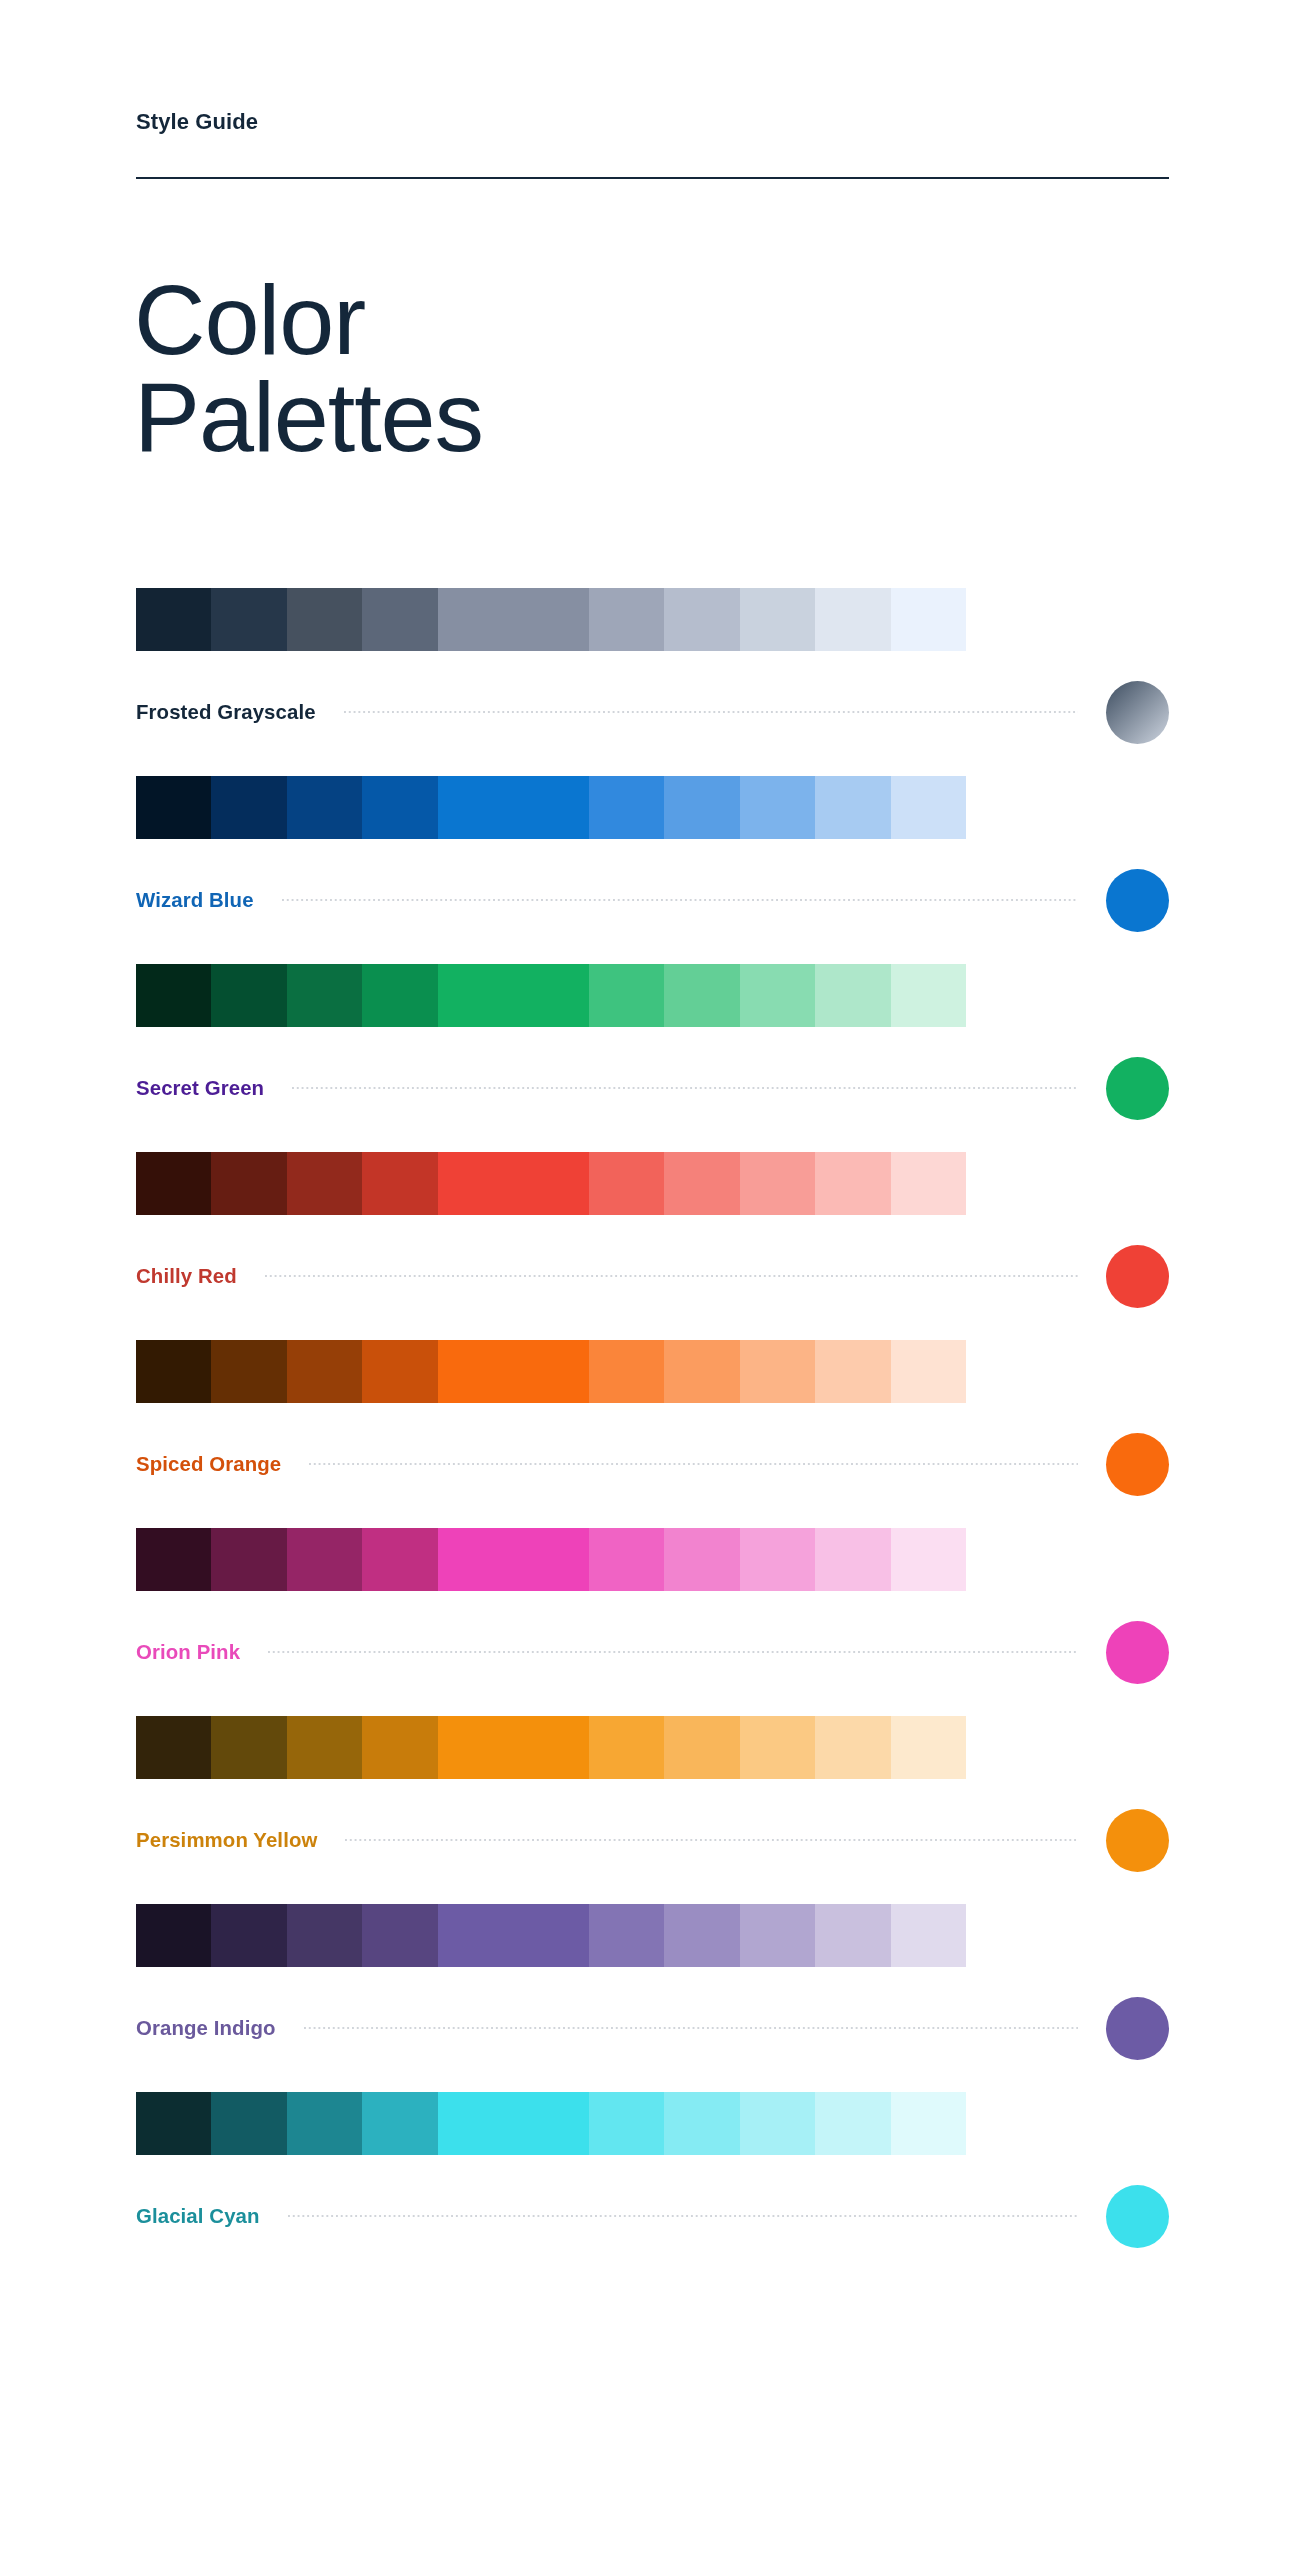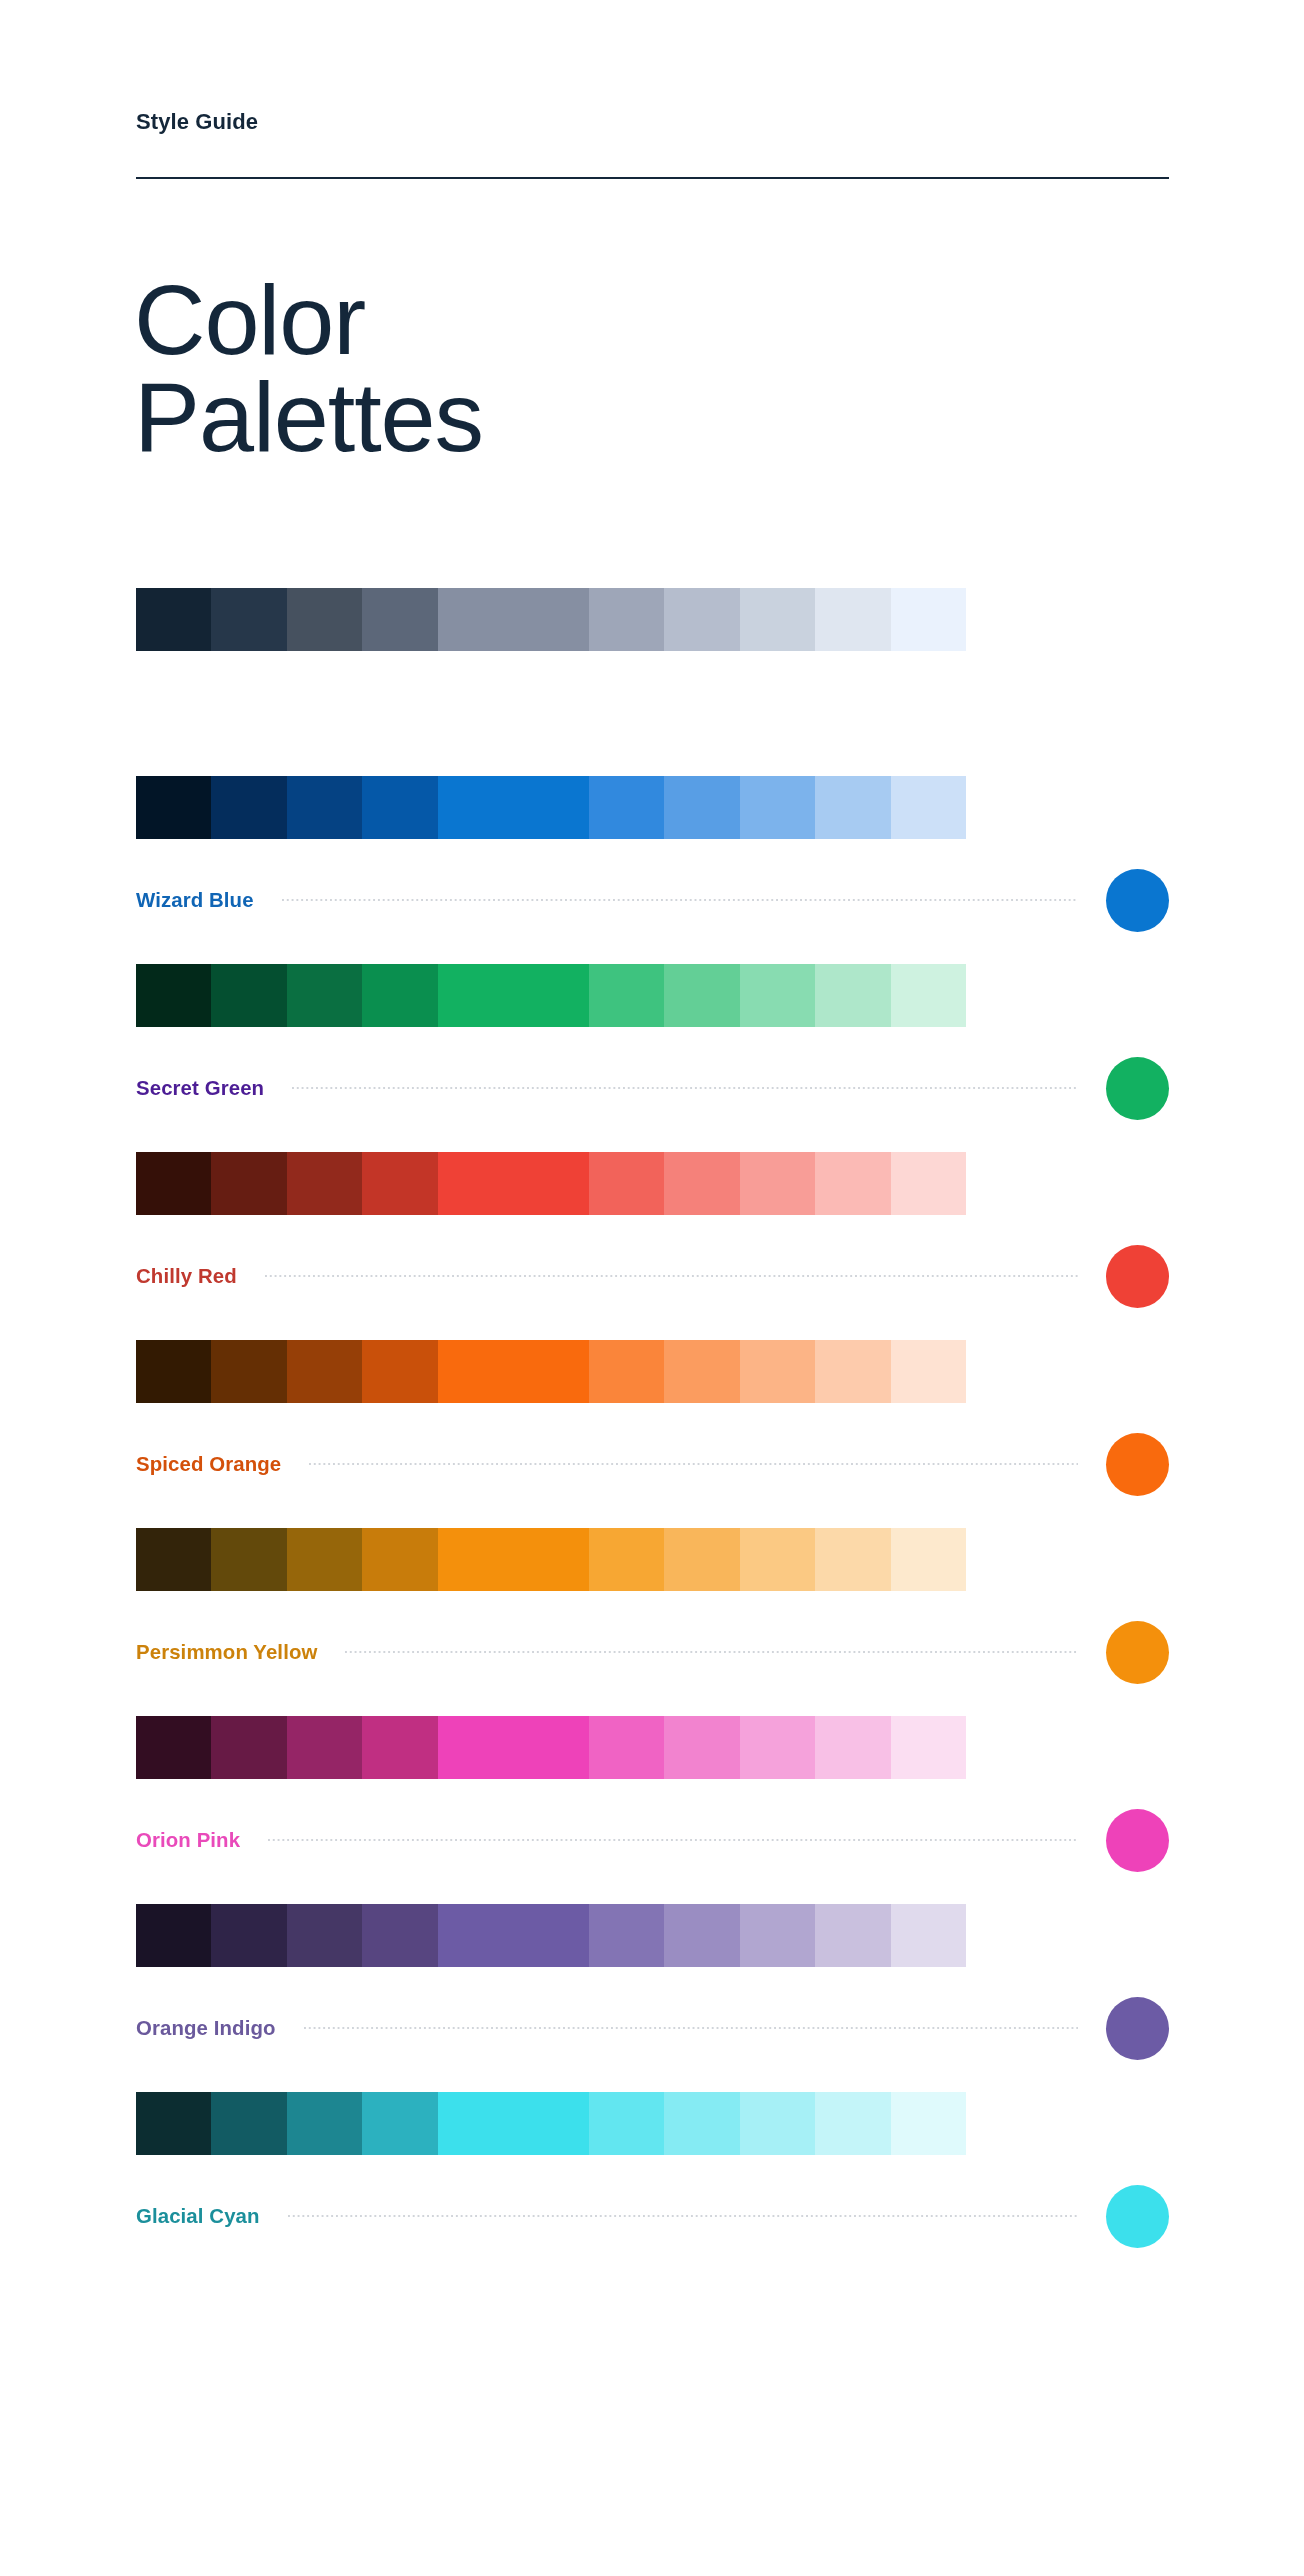--- a/index.html
+++ b/index.html
@@ -147,20 +147,25 @@
           <div class="ramp-swatch" title="#26374a" style="background: rgb(38, 55, 74);"></div>
           <div class="ramp-swatch" title="#46515f" style="background: rgb(70, 81, 95);"></div>
           <div class="ramp-swatch" title="#5c6779" style="background: rgb(92, 103, 121);"></div>
           <div class="ramp-swatch primary" title="#868fa2" style="background: rgb(134, 143, 162);"></div>
           <div class="ramp-swatch" title="#9ea6b8" style="background: rgb(158, 166, 184);"></div>
           <div class="ramp-swatch" title="#b5bdcd" style="background: rgb(181, 189, 205);"></div>
           <div class="ramp-swatch" title="#c9d2de" style="background: rgb(201, 210, 222);"></div>
           <div class="ramp-swatch" title="#dfe6f0" style="background: rgb(223, 230, 240);"></div>
           <div class="ramp-swatch" title="#eaf2fd" style="background: rgb(234, 242, 253);"></div>
         </div>
+        <div class="meta">
+          <span class="palette-name" style="color: rgb(20, 39, 58);">Frosted Grayscale</span>
+          <span class="leader"></span>
+          <span class="dot" title="#8f99ab" style="background: linear-gradient(135deg, rgb(61, 77, 96) 0%, rgb(206, 213, 224) 100%);"></span>
+        </div>
       </div>
       <div class="palette-row">
         <div class="ramp">
           <div class="ramp-swatch" title="#021527" style="background: rgb(2, 21, 39);"></div>
           <div class="ramp-swatch" title="#042d5c" style="background: rgb(4, 45, 92);"></div>
           <div class="ramp-swatch" title="#054283" style="background: rgb(5, 66, 131);"></div>
           <div class="ramp-swatch" title="#0558a8" style="background: rgb(5, 88, 168);"></div>
           <div class="ramp-swatch primary" title="#0a76d0" style="background: rgb(10, 118, 208);"></div>
           <div class="ramp-swatch" title="#3189de" style="background: rgb(49, 137, 222);"></div>
           <div class="ramp-swatch" title="#589ee5" style="background: rgb(88, 158, 229);"></div>
@@ -226,58 +231,58 @@
           <div class="ramp-swatch" title="#fee2d2" style="background: rgb(254, 226, 210);"></div>
         </div>
         <div class="meta">
           <span class="palette-name" style="color: rgb(212, 80, 10);">Spiced Orange</span>
           <span class="leader"></span>
           <span class="dot" title="#f96a0d" style="background: rgb(249, 106, 13);"></span>
         </div>
       </div>
       <div class="palette-row">
         <div class="ramp">
+          <div class="ramp-swatch" title="#330d22" style="background: rgb(51, 13, 34);"></div>
+          <div class="ramp-swatch" title="#671a45" style="background: rgb(103, 26, 69);"></div>
+          <div class="ramp-swatch" title="#952566" style="background: rgb(149, 37, 102);"></div>
+          <div class="ramp-swatch" title="#c02f82" style="background: rgb(192, 47, 130);"></div>
+          <div class="ramp-swatch primary" title="#ee42b9" style="background: rgb(238, 66, 185);"></div>
+          <div class="ramp-swatch" title="#f063c4" style="background: rgb(240, 99, 196);"></div>
+          <div class="ramp-swatch" title="#f283cf" style="background: rgb(242, 131, 207);"></div>
+          <div class="ramp-swatch" title="#f5a2db" style="background: rgb(245, 162, 219);"></div>
+          <div class="ramp-swatch" title="#f8c0e6" style="background: rgb(248, 192, 230);"></div>
+          <div class="ramp-swatch" title="#fbdef2" style="background: rgb(251, 222, 242);"></div>
+        </div>
+        <div class="meta">
+          <span class="palette-name" style="color: rgb(233, 74, 186);">Orion Pink</span>
+          <span class="leader"></span>
+          <span class="dot" title="#ee42b9" style="background: rgb(238, 66, 185);"></span>
+        </div>
+      </div>
+      <div class="palette-row">
+        <div class="ramp">
           <div class="ramp-swatch" title="#33240a" style="background: rgb(51, 36, 10);"></div>
           <div class="ramp-swatch" title="#63490b" style="background: rgb(99, 73, 11);"></div>
           <div class="ramp-swatch" title="#96660a" style="background: rgb(150, 102, 10);"></div>
           <div class="ramp-swatch" title="#c87c0b" style="background: rgb(200, 124, 11);"></div>
           <div class="ramp-swatch primary" title="#f4900c" style="background: rgb(244, 144, 12);"></div>
           <div class="ramp-swatch" title="#f7a733" style="background: rgb(247, 167, 51);"></div>
           <div class="ramp-swatch" title="#f9b65a" style="background: rgb(249, 182, 90);"></div>
           <div class="ramp-swatch" title="#fbc983" style="background: rgb(251, 201, 131);"></div>
           <div class="ramp-swatch" title="#fcd9a9" style="background: rgb(252, 217, 169);"></div>
           <div class="ramp-swatch" title="#fde9cd" style="background: rgb(253, 233, 205);"></div>
         </div>
         <div class="meta">
           <span class="palette-name" style="color: rgb(204, 130, 11);">Persimmon Yellow</span>
           <span class="leader"></span>
           <span class="dot" title="#f4900c" style="background: rgb(244, 144, 12);"></span>
         </div>
       </div>
       <div class="palette-row">
         <div class="ramp">
-          <div class="ramp-swatch" title="#330d22" style="background: rgb(51, 13, 34);"></div>
-          <div class="ramp-swatch" title="#671a45" style="background: rgb(103, 26, 69);"></div>
-          <div class="ramp-swatch" title="#952566" style="background: rgb(149, 37, 102);"></div>
-          <div class="ramp-swatch" title="#c02f82" style="background: rgb(192, 47, 130);"></div>
-          <div class="ramp-swatch primary" title="#ee42b9" style="background: rgb(238, 66, 185);"></div>
-          <div class="ramp-swatch" title="#f063c4" style="background: rgb(240, 99, 196);"></div>
-          <div class="ramp-swatch" title="#f283cf" style="background: rgb(242, 131, 207);"></div>
-          <div class="ramp-swatch" title="#f5a2db" style="background: rgb(245, 162, 219);"></div>
-          <div class="ramp-swatch" title="#f8c0e6" style="background: rgb(248, 192, 230);"></div>
-          <div class="ramp-swatch" title="#fbdef2" style="background: rgb(251, 222, 242);"></div>
-        </div>
-        <div class="meta">
-          <span class="palette-name" style="color: rgb(233, 74, 186);">Orion Pink</span>
-          <span class="leader"></span>
-          <span class="dot" title="#ee42b9" style="background: rgb(238, 66, 185);"></span>
-        </div>
-      </div>
-      <div class="palette-row">
-        <div class="ramp">
           <div class="ramp-swatch" title="#1a1327" style="background: rgb(26, 19, 39);"></div>
           <div class="ramp-swatch" title="#2f2448" style="background: rgb(47, 36, 72);"></div>
           <div class="ramp-swatch" title="#453765" style="background: rgb(69, 55, 101);"></div>
           <div class="ramp-swatch" title="#574580" style="background: rgb(87, 69, 128);"></div>
           <div class="ramp-swatch primary" title="#6c5ba5" style="background: rgb(108, 91, 165);"></div>
           <div class="ramp-swatch" title="#8374b4" style="background: rgb(131, 116, 180);"></div>
           <div class="ramp-swatch" title="#9a8dc2" style="background: rgb(154, 141, 194);"></div>
           <div class="ramp-swatch" title="#b1a6d0" style="background: rgb(177, 166, 208);"></div>
           <div class="ramp-swatch" title="#c9c0de" style="background: rgb(201, 192, 222);"></div>
           <div class="ramp-swatch" title="#e0daed" style="background: rgb(224, 218, 237);"></div>

